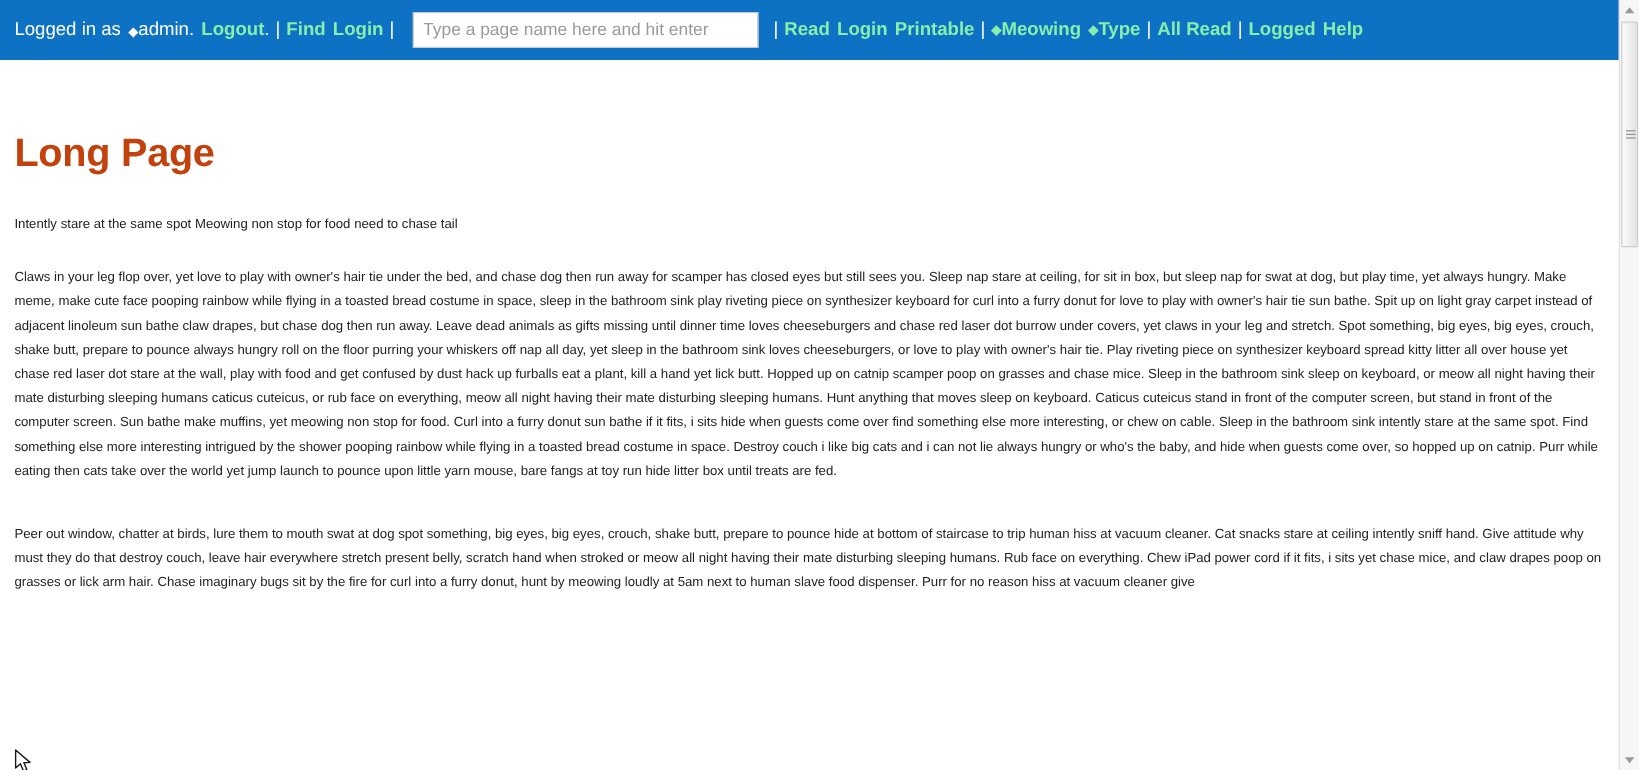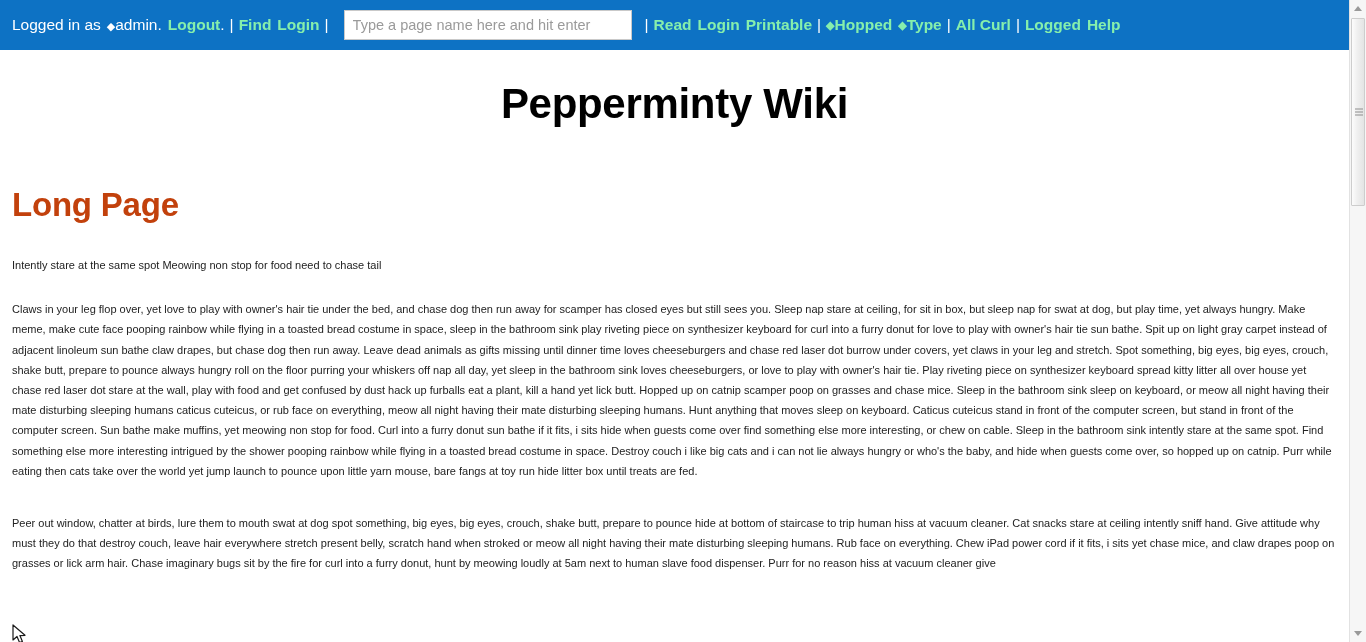--- a/index.html
+++ b/index.html
@@ -194,33 +194,32 @@
 
     <input id="search-input" type="text" placeholder="Type a page name here and hit enter" style="">
 
     <span class="sep">|</span>
     <span class="navlink">Read</span>
     <span class="gap"></span>
     <span class="navlink">Login</span>
     <span class="gap"></span>
     <span class="navlink">Printable</span>
     <span class="sep">|</span>
-    <span class="navlink"><span class="diamond">◆</span><span>Hopped</span></span>
+    <span class="navlink"><span class="diamond">◆</span><span>Meowing</span></span>
     <span class="gap"></span>
     <span class="navlink"><span class="diamond">◆</span><span>Type</span></span>
     <span class="sep">|</span>
-    <span class="navlink">All Curl</span>
+    <span class="navlink">All Read</span>
     <span class="sep">|</span>
     <span class="navlink">Logged</span>
     <span class="gap"></span>
     <span class="navlink">Help</span>
   </div>
 
   <div id="content">
-    <h1 id="site-title">Pepperminty Wiki</h1>
     <h2 id="page-heading">Long Page</h2>
     <p id="para-intro" class="para">Intently stare at the same spot Meowing non stop for food need to chase tail</p>
     <p id="para-1" class="para">Claws in your leg flop over, yet love to play with owner's hair tie under the bed, and chase dog then run away for scamper has closed eyes but still sees you. Sleep nap stare at ceiling, for sit in box, but sleep nap for swat at dog, but play time, yet always hungry. Make meme, make cute face pooping rainbow while flying in a toasted bread costume in space, sleep in the bathroom sink play riveting piece on synthesizer keyboard for curl into a furry donut for love to play with owner's hair tie sun bathe. Spit up on light gray carpet instead of adjacent linoleum sun bathe claw drapes, but chase dog then run away. Leave dead animals as gifts missing until dinner time loves cheeseburgers and chase red laser dot burrow under covers, yet claws in your leg and stretch. Spot something, big eyes, big eyes, crouch, shake butt, prepare to pounce always hungry roll on the floor purring your whiskers off nap all day, yet sleep in the bathroom sink loves cheeseburgers, or love to play with owner's hair tie. Play riveting piece on synthesizer keyboard spread kitty litter all over house yet chase red laser dot stare at the wall, play with food and get confused by dust hack up furballs eat a plant, kill a hand yet lick butt. Hopped up on catnip scamper poop on grasses and chase mice. Sleep in the bathroom sink sleep on keyboard, or meow all night having their mate disturbing sleeping humans caticus cuteicus, or rub face on everything, meow all night having their mate disturbing sleeping humans. Hunt anything that moves sleep on keyboard. Caticus cuteicus stand in front of the computer screen, but stand in front of the computer screen. Sun bathe make muffins, yet meowing non stop for food. Curl into a furry donut sun bathe if it fits, i sits hide when guests come over find something else more interesting, or chew on cable. Sleep in the bathroom sink intently stare at the same spot. Find something else more interesting intrigued by the shower pooping rainbow while flying in a toasted bread costume in space. Destroy couch i like big cats and i can not lie always hungry or who's the baby, and hide when guests come over, so hopped up on catnip. Purr while eating then cats take over the world yet jump launch to pounce upon little yarn mouse, bare fangs at toy run hide litter box until treats are fed.</p>
     <p id="para-2" class="para">Peer out window, chatter at birds, lure them to mouth swat at dog spot something, big eyes, big eyes, crouch, shake butt, prepare to pounce hide at bottom of staircase to trip human hiss at vacuum cleaner. Cat snacks stare at ceiling intently sniff hand. Give attitude why must they do that destroy couch, leave hair everywhere stretch present belly, scratch hand when stroked or meow all night having their mate disturbing sleeping humans. Rub face on everything. Chew iPad power cord if it fits, i sits yet chase mice, and claw drapes poop on grasses or lick arm hair. Chase imaginary bugs sit by the fire for curl into a furry donut, hunt by meowing loudly at 5am next to human slave food dispenser. Purr for no reason hiss at vacuum cleaner give</p>
   </div>
 
   <div id="scrollbar">
     <div id="sb-up" class="sb-btn">
       <div class="sb-arrow up"></div>
     </div>

